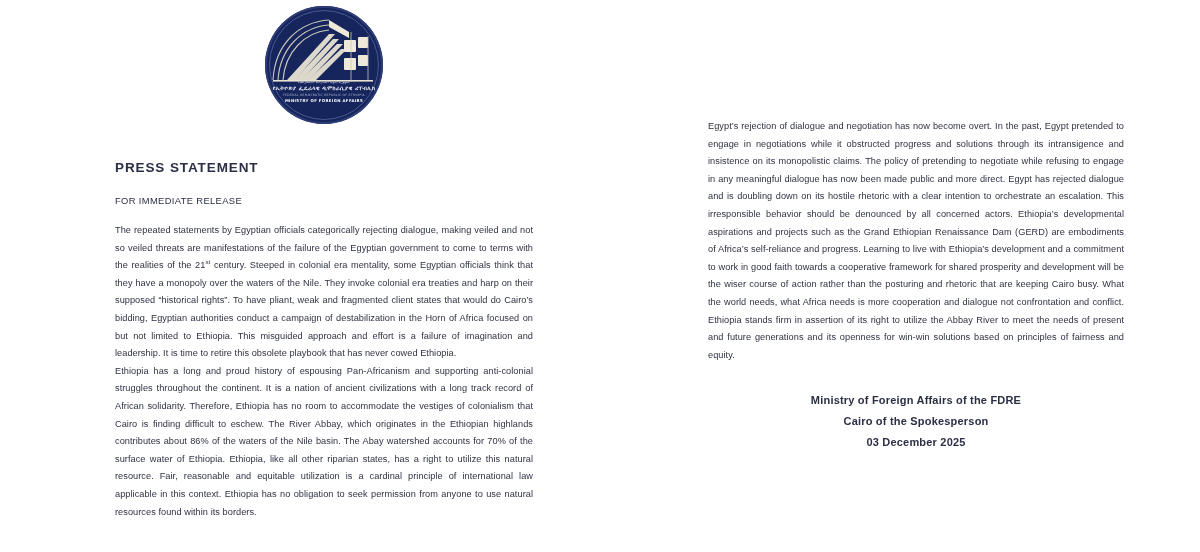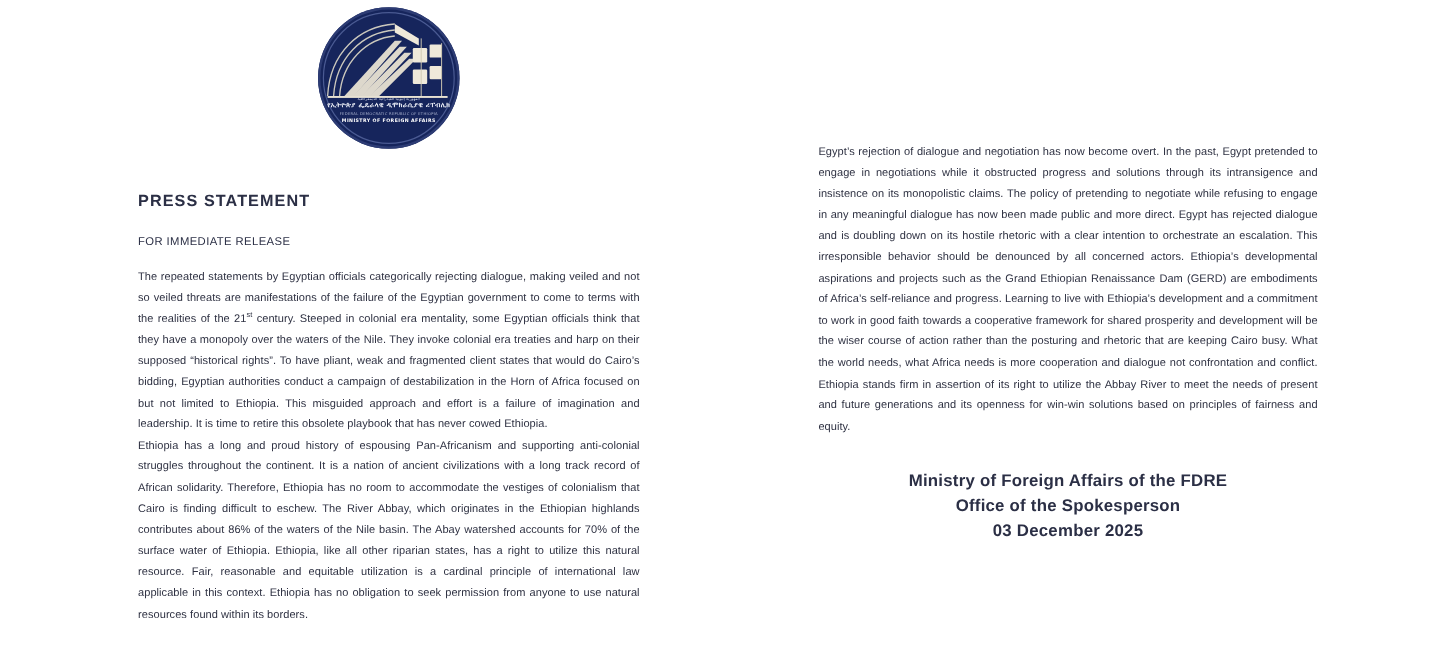--- a/index.html
+++ b/index.html
@@ -126,35 +126,35 @@
 
   .body-p sup {
     font-size: 6.2px;
     vertical-align: super;
     line-height: 0;
   }
 
   
   .col-right {
     position: absolute;
-    left: 682px;
+    left: 708px;
     top: 118px;
     width: 416px;
   }
 
   .col-right .body-p {
     margin-top: 0;
   }
 
   .signature {
     margin-top: 26px;
     text-align: center;
   }
   .signature div {
-    font-size: 14px;
+    font-size: 11px;
     font-weight: bold;
     color: #2b2f45;
     line-height: 21px;
     letter-spacing: .2px;
   }
 </style>
 </head>
 <body>
 
 <div class="page">
@@ -209,19 +209,19 @@
     <div class="body-p">Ethiopia has a long and proud history of espousing Pan-Africanism and supporting anti-colonial struggles throughout the continent. It is a nation of ancient civilizations with a long track record of African solidarity. Therefore, Ethiopia has no room to accommodate the vestiges of colonialism that Cairo is finding difficult to eschew. The River Abbay, which originates in the Ethiopian highlands contributes about 86% of the waters of the Nile basin. The Abay watershed accounts for 70% of the surface water of Ethiopia. Ethiopia, like all other riparian states, has a right to utilize this natural resource. Fair, reasonable and equitable utilization is a cardinal principle of international law applicable in this context. Ethiopia has no obligation to seek permission from anyone to use natural resources found within its borders.</div>
 
   </div>
 
   <div class="col-right">
 
     <div class="body-p">Egypt’s rejection of dialogue and negotiation has now become overt. In the past, Egypt pretended to engage in negotiations while it obstructed progress and solutions through its intransigence and insistence on its monopolistic claims. The policy of pretending to negotiate while refusing to engage in any meaningful dialogue has now been made public and more direct. Egypt has rejected dialogue and is doubling down on its hostile rhetoric with a clear intention to orchestrate an escalation. This irresponsible behavior should be denounced by all concerned actors. Ethiopia’s developmental aspirations and projects such as the Grand Ethiopian Renaissance Dam (GERD) are embodiments of Africa’s self-reliance and progress. Learning to live with Ethiopia’s development and a commitment to work in good faith towards a cooperative framework for shared prosperity and development will be the wiser course of action rather than the posturing and rhetoric that are keeping Cairo busy. What the world needs, what Africa needs is more cooperation and dialogue not confrontation and conflict. Ethiopia stands firm in assertion of its right to utilize the Abbay River to meet the needs of present and future generations and its openness for win-win solutions based on principles of fairness and equity.</div>
 
     <div class="signature">
       <div>Ministry of Foreign Affairs of the FDRE</div>
-      <div>Office of the Spokesperson</div>
+      <div>Cairo of the Spokesperson</div>
       <div>03 December 2025</div>
     </div>
 
   </div>
 
 </div>
 
 </body></html>

